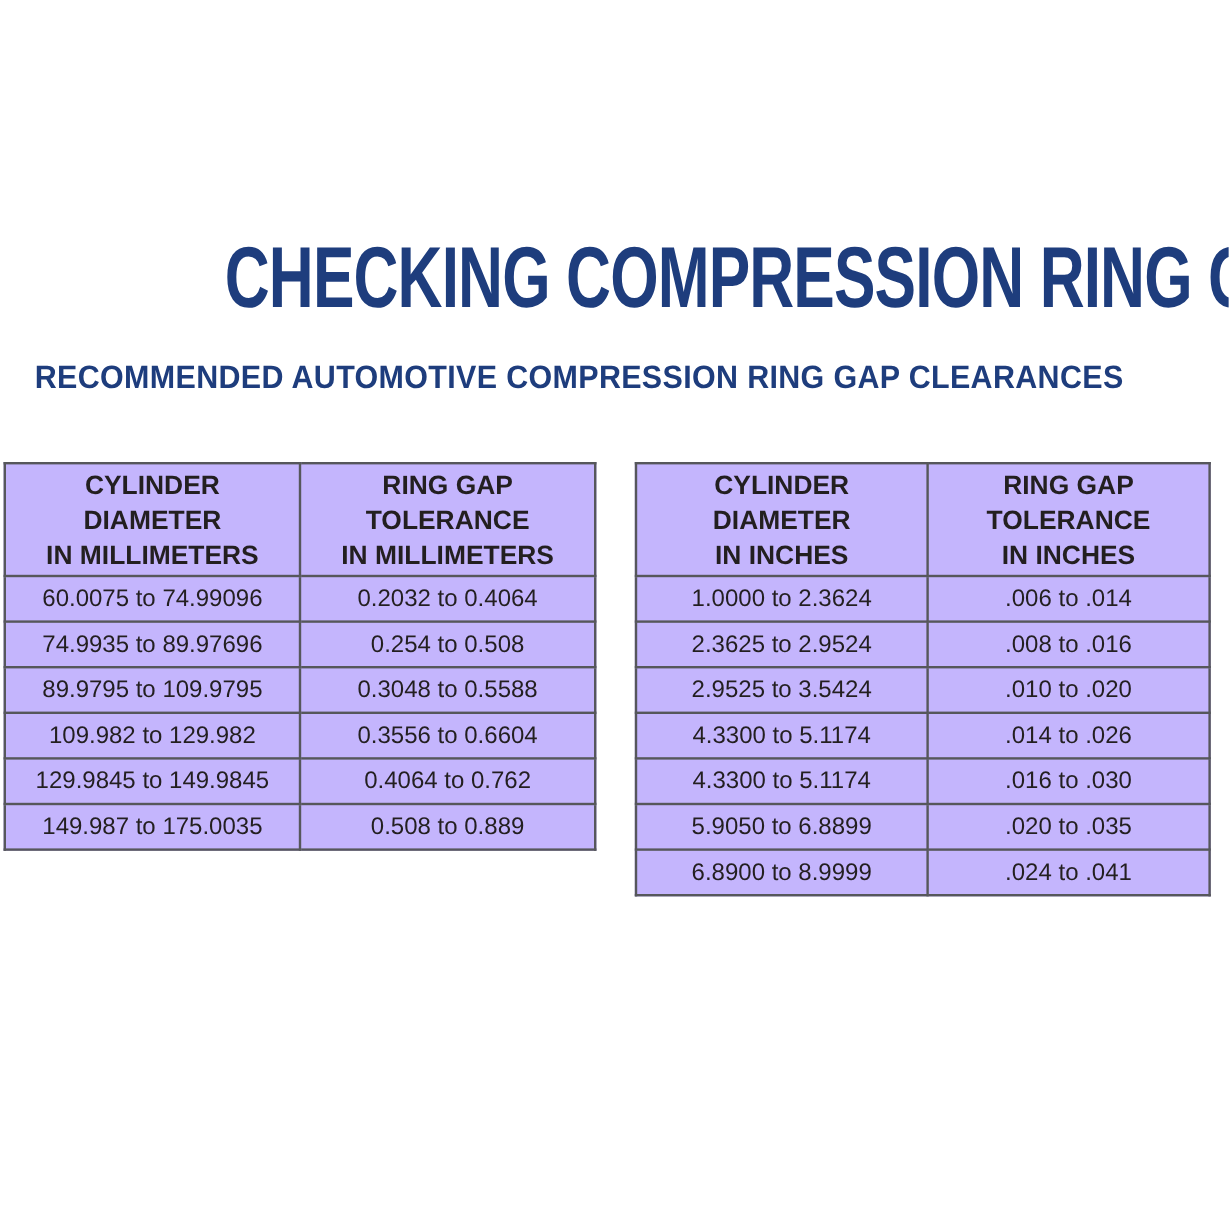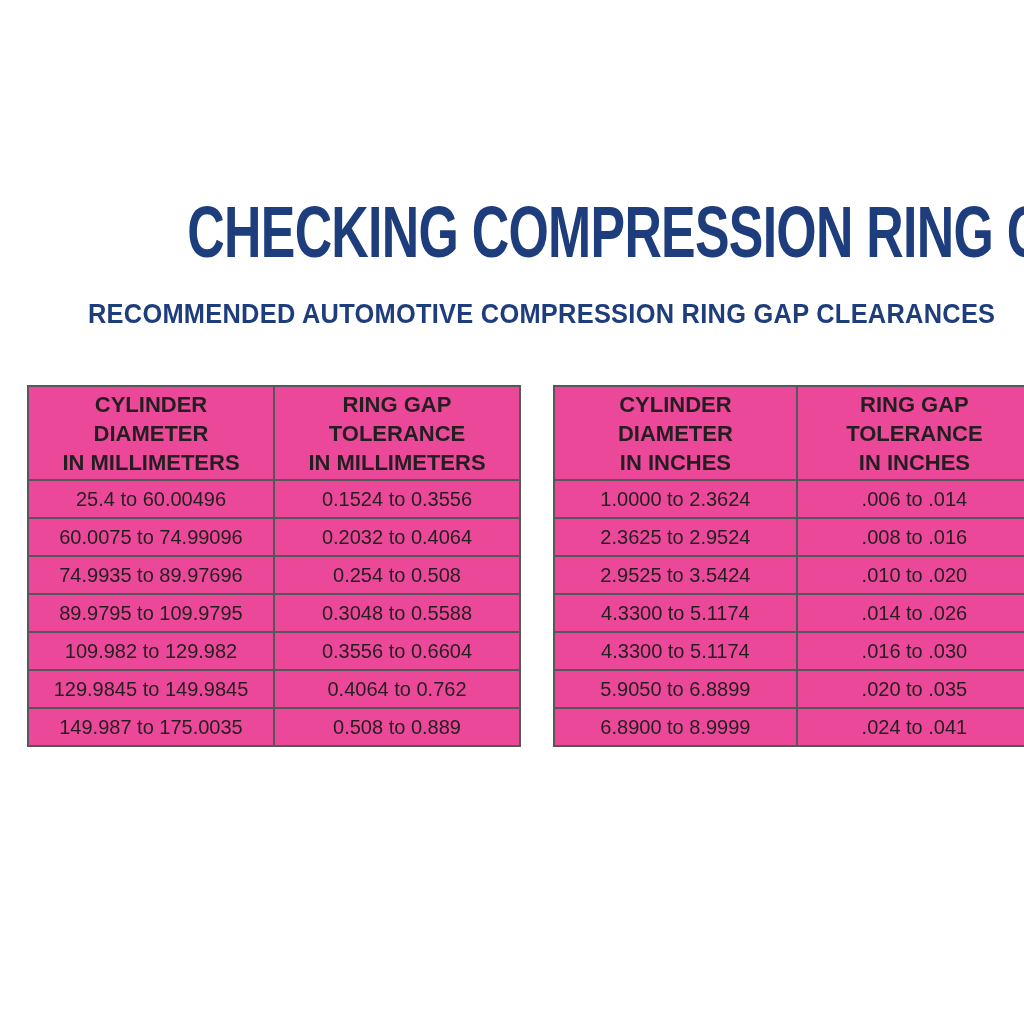--- a/index.html
+++ b/index.html
@@ -33,43 +33,42 @@
     letter-spacing: -1px;
     color: #1e3d7d;
     transform: scaleX(0.72);
     transform-origin: center;
   }
   .subtitle-wrap {
     position: absolute;
     top: 299px;
     left: 0;
     width: 1024px;
-    text-align: right;
+    text-align: left;
     white-space: nowrap;
     text-decoration: underline;
   }
   .subtitle {
     display: inline-block;
     font-size: 27px;
     line-height: 30px;
     font-weight: bold;
     letter-spacing: 0.3px;
     color: #1e3d7d;
     transform: scaleX(0.94);
     transform-origin: center;
   }
 
   
   table.spec {
     position: absolute;
     top: 385px;
     border-collapse: collapse;
     table-layout: fixed;
-    background: #ec4899;
-    margin-left: 24px;
+    background: #c4b5fd;
   }
   table.spec.metric { left: 3px;  width: 494px; }
   table.spec.inch   { left: 529px; width: 480px; }
 
   table.spec th,
   table.spec td {
     border: 2px solid #56575b;
     text-align: center;
     vertical-align: middle;
     color: #231f20;
@@ -115,24 +114,20 @@
         </th>
         <th>
           <span class="hdr-line">RING GAP</span>
           <span class="hdr-line">TOLERANCE</span>
           <span class="hdr-line">IN MILLIMETERS</span>
         </th>
       </tr>
     </thead>
     <tbody>
         <tr>
-          <td>25.4 to 60.00496</td>
-          <td>0.1524 to 0.3556</td>
-        </tr>
-        <tr>
           <td>60.0075 to 74.99096</td>
           <td>0.2032 to 0.4064</td>
         </tr>
         <tr>
           <td>74.9935 to 89.97696</td>
           <td>0.254 to 0.508</td>
         </tr>
         <tr>
           <td>89.9795 to 109.9795</td>
           <td>0.3048 to 0.5588</td>

